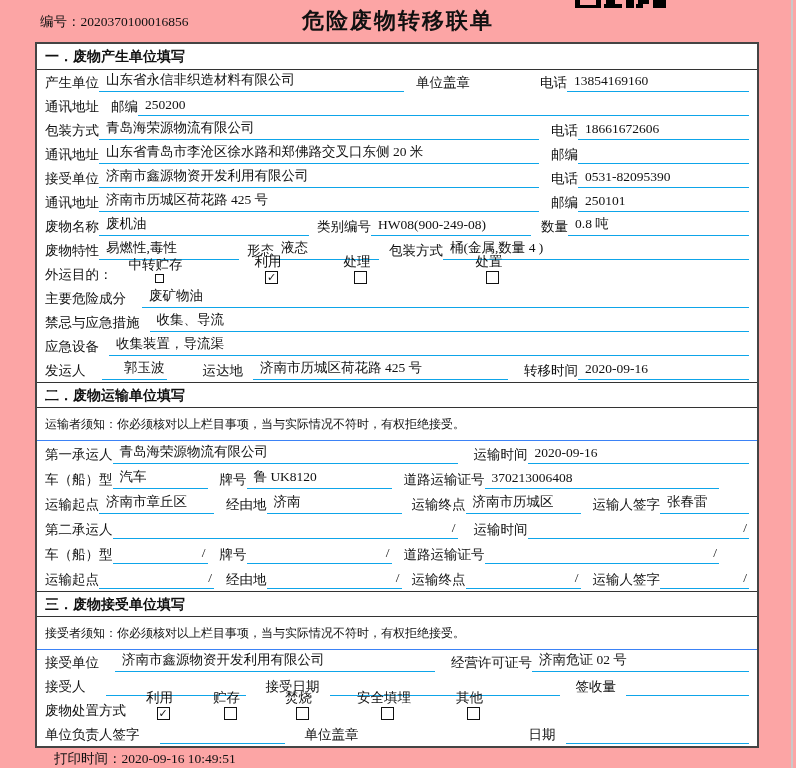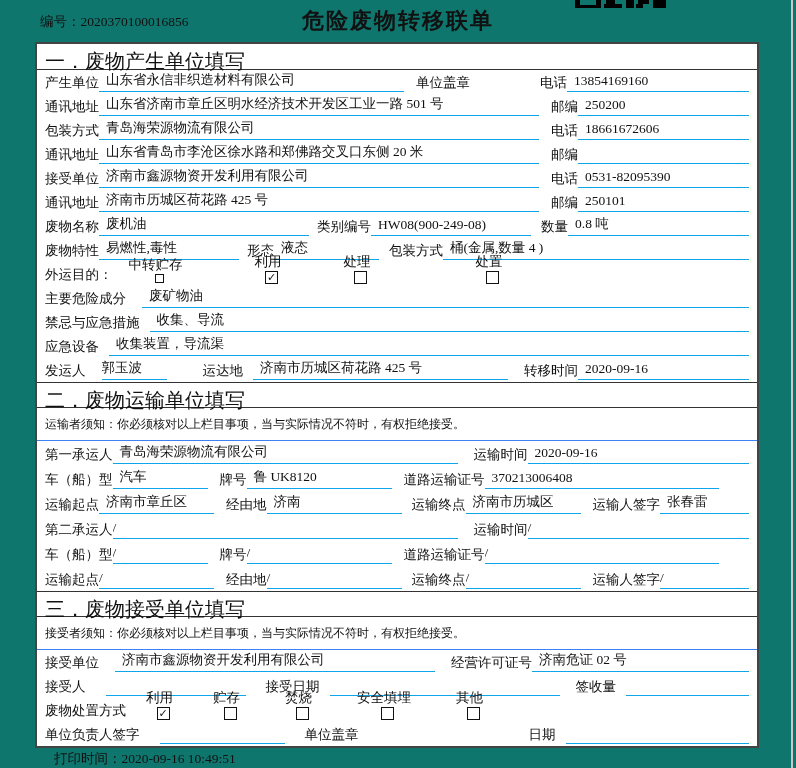--- a/index.html
+++ b/index.html
@@ -1,20 +1,20 @@
 <!DOCTYPE html>
 <html><head>
 <meta charset="utf-8">
 <style>
   * { margin:0; padding:0; box-sizing:border-box; }
   html,body { background:#ffffff; }
   .page {
     position:relative;
     width:796px; height:768px;
-    background:#0f766e;
+    background:#fca5a5;
     color:#111111;
     font-family:"Liberation Serif","DejaVu Serif",serif;
     overflow:hidden;
   }
   .page-edge {
     position:absolute; top:0; bottom:0; right:3px; width:2px;
     background:#c9c9c9;
   }
   
   .doc-header { position:relative; height:42px; }
@@ -31,21 +31,21 @@
   .qr-frag { position:absolute; left:575px; top:0; }
   
   .form-table {
     position:absolute; left:35px; top:42px; width:724px;
     border:2px solid #444;
     background:#fff;
   }
   .sec-hd {
     height:26px; padding:4px 8px 0 8px;
     font-family:"Liberation Sans","DejaVu Sans",sans-serif;
-    font-weight:normal; font-size:20px;
+    font-weight:bold; font-size:14px;
     border-top:1px solid #333; border-bottom:1px solid #333;
   }
   .form-table .sec-hd:first-child { border-top:none; }
   .notice {
     height:33px; padding:0 8px;
     display:flex; align-items:center;
     font-size:12px;
     border-bottom:1px solid #3b82f6;
   }
   .row {
@@ -55,21 +55,21 @@
   }
   .r25 { height:25px; }
   .lbl { white-space:nowrap; flex:0 0 auto; }
   .val {
     border-bottom:1px solid #0ea5e9;
     padding:0 2px 2px 7px;
     white-space:nowrap; overflow:hidden;
     min-height:17px; flex:0 0 auto;
   }
   .grow { flex:1 1 auto; }
-  .center { text-align:left; padding-left:0; }
+  .center { text-align:right; padding-left:0; }
   .mr30 { margin-right:30px; }
   .w65{width:65px}.w95{width:95px}.w105{width:105px}.w115{width:115px}
   .w125{width:125px}.w135{width:135px}.w140{width:140px}.w145{width:145px}
   .w160{width:160px}.w210{width:210px}.w230{width:230px}
   .w255{width:255px}.w305{width:305px}.w320{width:320px}.w345{width:345px}
   .w440{width:440px}
   .ml8{margin-left:8px}.ml10{margin-left:10px}.ml12{margin-left:12px}
   .ml16{margin-left:16px}.ml20{margin-left:20px}.ml36{margin-left:36px}
   .ml40{margin-left:40px}.ml45{margin-left:45px}.ml62{margin-left:62px}
   .ml70{margin-left:70px}.ml72{margin-left:72px}.ml105{margin-left:105px}
@@ -118,21 +118,20 @@
     <div class="row">
       <span class="lbl">产生单位</span>
       <span class="val w305">山东省永信非织造材料有限公司</span>
       <span class="lbl ml12">单位盖章</span>
       <span class="lbl ml70">电话</span>
       <span class="val grow">13854169160</span>
     </div>
 
     <div class="row">
       <span class="lbl">通讯地址</span>
-      <span class="val w440">山东省济南市章丘区明水经济技术开发区工业一路 501 号</span>
       <span class="lbl ml12">邮编</span>
       <span class="val grow">250200</span>
     </div>
 
     <div class="row">
       <span class="lbl">包装方式</span>
       <span class="val w440">青岛海荣源物流有限公司</span>
       <span class="lbl ml12">电话</span>
       <span class="val grow">18661672606</span>
     </div>

